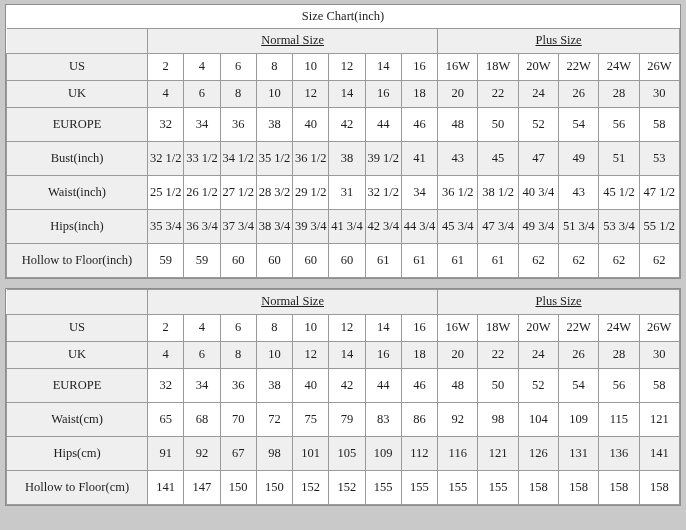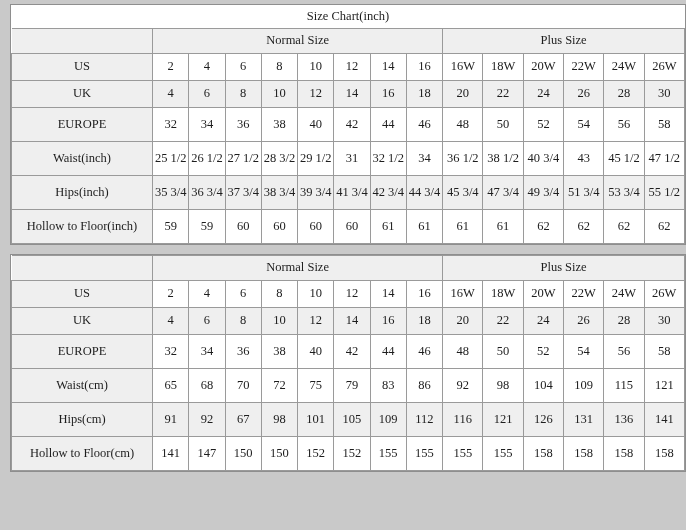--- a/index.html
+++ b/index.html
@@ -15,21 +15,21 @@
     overflow: hidden;
   }
   .page {
     width: 686px;
     height: 530px;
     position: relative;
     background: #c9c9c9;
     box-sizing: border-box;
     display: flex;
     flex-direction: column;
-    align-items: flex-end;
+    align-items: center;
   }
   .chart-block {
     width: 676px;
     background: #ffffff;
     border: 1px solid #8e8e8e;
     box-sizing: border-box;
   }
   .chart-block.first { margin-top: 4px; }
   .chart-block.second { margin-top: 9px; }
 
@@ -53,20 +53,21 @@
     height: 23px;
     background: #ffffff;
     border-left: none !important;
     border-right: none !important;
     border-top: none !important;
   }
   .group-row td {
     height: 24px;
     font-size: 14.5px;
     background: #efefef;
+    text-decoration: underline;
   }
   .group-blank {
     background: #efefef !important;
     border-left: none !important;
   }
   .row-label {
     font-size: 13.5px;
     background: #efefef;
     width: 140px;
   }
@@ -160,20 +161,37 @@
           <td>44</td>
           <td>46</td>
           <td>48</td>
           <td>50</td>
           <td>52</td>
           <td>54</td>
           <td>56</td>
           <td>58</td>
         </tr>
 
+        <tr class="data-row shaded tall-row">
+          <td class="row-label">Bust(inch)</td>
+          <td class="nowrap">32 1/2</td>
+          <td class="nowrap">33 1/2</td>
+          <td class="nowrap">34 1/2</td>
+          <td class="nowrap">35 1/2</td>
+          <td class="nowrap">36 1/2</td>
+          <td class="nowrap">38</td>
+          <td class="nowrap">39 1/2</td>
+          <td class="nowrap">41</td>
+          <td class="nowrap">43</td>
+          <td class="nowrap">45</td>
+          <td class="nowrap">47</td>
+          <td class="nowrap">49</td>
+          <td class="nowrap">51</td>
+          <td class="nowrap">53</td>
+        </tr>
 
         <tr class="data-row plain tall-row">
           <td class="row-label">Waist(inch)</td>
           <td class="nowrap">25 1/2</td>
           <td class="nowrap">26 1/2</td>
           <td class="nowrap">27 1/2</td>
           <td class="nowrap">28 3/2</td>
           <td class="nowrap">29 1/2</td>
           <td class="nowrap">31</td>
           <td class="nowrap">32 1/2</td>

